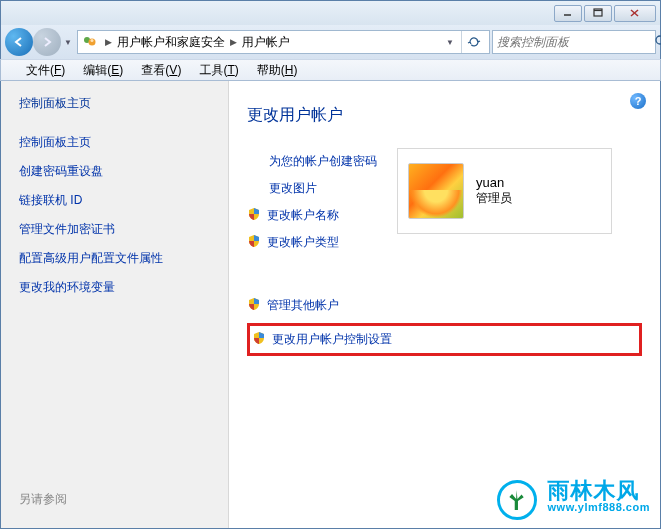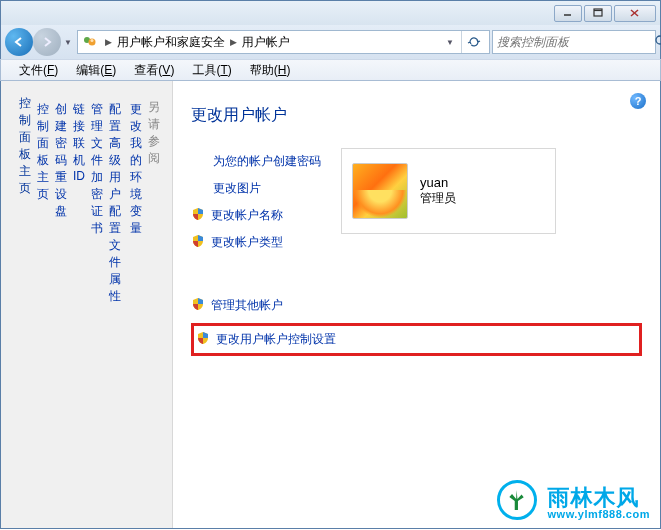--- a/index.html
+++ b/index.html
@@ -20,29 +20,29 @@
     .icon-small { width: 16px; height: 16px; display: flex; align-items: center; justify-content: center; }
     .breadcrumb { display: flex; align-items: center; font-size: 12px; color: #000; flex: 1; }
     .bc-seg { padding: 0 2px; }
     .bc-arrow { padding: 0 3px; color: #555; font-size: 9px; }
     .refresh-btn { width: 24px; height: 22px; border-left: 1px solid #c8d4e0; display: flex; align-items: center; justify-content: center; color: #2a5a8a; cursor: pointer; font-size: 11px; }
     .search-box { width: 164px; height: 24px; background: #fff; border: 1px solid #a0b8d0; display: flex; align-items: center; padding: 0 4px; }
     .search-input { border: none; outline: none; flex: 1; font-size: 12px; color: #888; font-style: italic; }
     .search-btn { color: #2a5a8a; font-size: 12px; cursor: pointer; }
     
     
-    .menubar { height: 22px; background: linear-gradient(#f4f7fb, #e8eef6); border: 1px solid #a8bcd4; border-top: 1px solid #ccd8e8; display: flex; align-items: center; padding: 0 10px; gap: 2px; font-size: 12px; }
+    .menubar { height: 22px; background: linear-gradient(#f4f7fb, #e8eef6); border: 1px solid #a8bcd4; border-top: 1px solid #ccd8e8; display: flex; align-items: center; padding: 0 17px; gap: 2px; font-size: 12px; }
     .menu-item { padding: 2px 8px; cursor: pointer; }
     .menu-u { text-decoration: underline; }
     
     
     .body-wrap { display: flex; height: 448px; border-left: 1px solid #5a7fa8; border-right: 1px solid #5a7fa8; border-bottom: 1px solid #5a7fa8; position: relative; }
     
     
-    .sidebar { width: 172px; background: #f0f0f0; border-right: 1px solid #d8d8d8; padding: 14px 12px; display: flex; flex-direction: row; }
+    .sidebar { width: 228px; background: #f0f0f0; border-right: 1px solid #d8d8d8; padding: 14px 12px; display: flex; flex-direction: column; }
     .sidebar-title { font-size: 12px; color: #003399; margin-bottom: 16px; padding-left: 6px; }
     .sidebar-link { font-size: 12px; color: #0033aa; padding: 6px 0 6px 6px; cursor: pointer; }
     .sidebar-spacer { flex: 1; }
     .see-also { font-size: 12px; color: #888; padding: 4px 0 6px 6px; }
     .parental { display: flex; align-items: center; gap: 6px; font-size: 12px; color: #0033aa; padding: 4px 0 4px 2px; cursor: pointer; }
     
     
     .main { flex: 1; padding: 24px 18px; position: relative; background: #fff; }
     .help-icon { position: absolute; top: 12px; right: 14px; width: 16px; height: 16px; border-radius: 50%; background: radial-gradient(circle at 30% 30%, #6fb8ff, #1a6fc8); color: #fff; font-size: 11px; display: flex; align-items: center; justify-content: center; cursor: pointer; font-weight: bold; }
     .page-h1 { font-size: 16px; color: #003399; font-weight: normal; margin-bottom: 22px; }
@@ -54,21 +54,21 @@
     .avatar { width: 56px; height: 56px; border: 1px solid #ccc; background: linear-gradient(135deg, #ffb020 0%, #ff7010 40%, #ffd040 60%, #a0c030 100%); border-radius: 2px; position: relative; overflow: hidden; }
     .avatar::before { content:""; position:absolute; bottom:0; left:0; right:0; height:28px; background: radial-gradient(ellipse at 50% 0%, #ffe060 30%, #ff9020 60%, transparent 70%); }
     .account-info { display: flex; flex-direction: column; }
     .account-name { font-size: 13px; color: #000; }
     .account-role { font-size: 12px; color: #000; }
     
     .group2 { margin-top: 36px; display: flex; flex-direction: column; gap: 0; }
     .highlight-box { border: 3px solid #e02020; padding: 3px 6px 3px 2px; display: inline-flex; margin-top: 4px; }
     
     
-    .watermark { position: absolute; bottom: 8px; right: 10px; display: flex; align-items: flex-end; gap: 11px; }
+    .watermark { position: absolute; bottom: 8px; right: 10px; display: flex; align-items: flex-start; gap: 11px; }
     .wm-icon { width: 40px; height: 40px; border-radius: 50%; border: 3px solid #00b0ec; background: #fff; display:flex; align-items:center; justify-content:center; }
     .wm-sprout { width: 18px; height: 20px; background: #1a8a3a; clip-path: polygon(40% 100%, 40% 55%, 10% 35%, 25% 20%, 48% 45%, 50% 0%, 55% 45%, 78% 22%, 90% 36%, 58% 55%, 58% 100%); }
     .wm-text { display:flex; flex-direction:column; line-height:1; }
     .wm-cn { font-size: 22px; font-weight: 900; color: #00a8e8; letter-spacing: 1px; font-family: "Microsoft YaHei", sans-serif; }
     .wm-url { font-size: 11px; font-weight: 900; color: #00a8e8; letter-spacing: 0.5px; }
     
     .shield-svg { display: inline-block; }
   </style>
 </head>
 <body>

